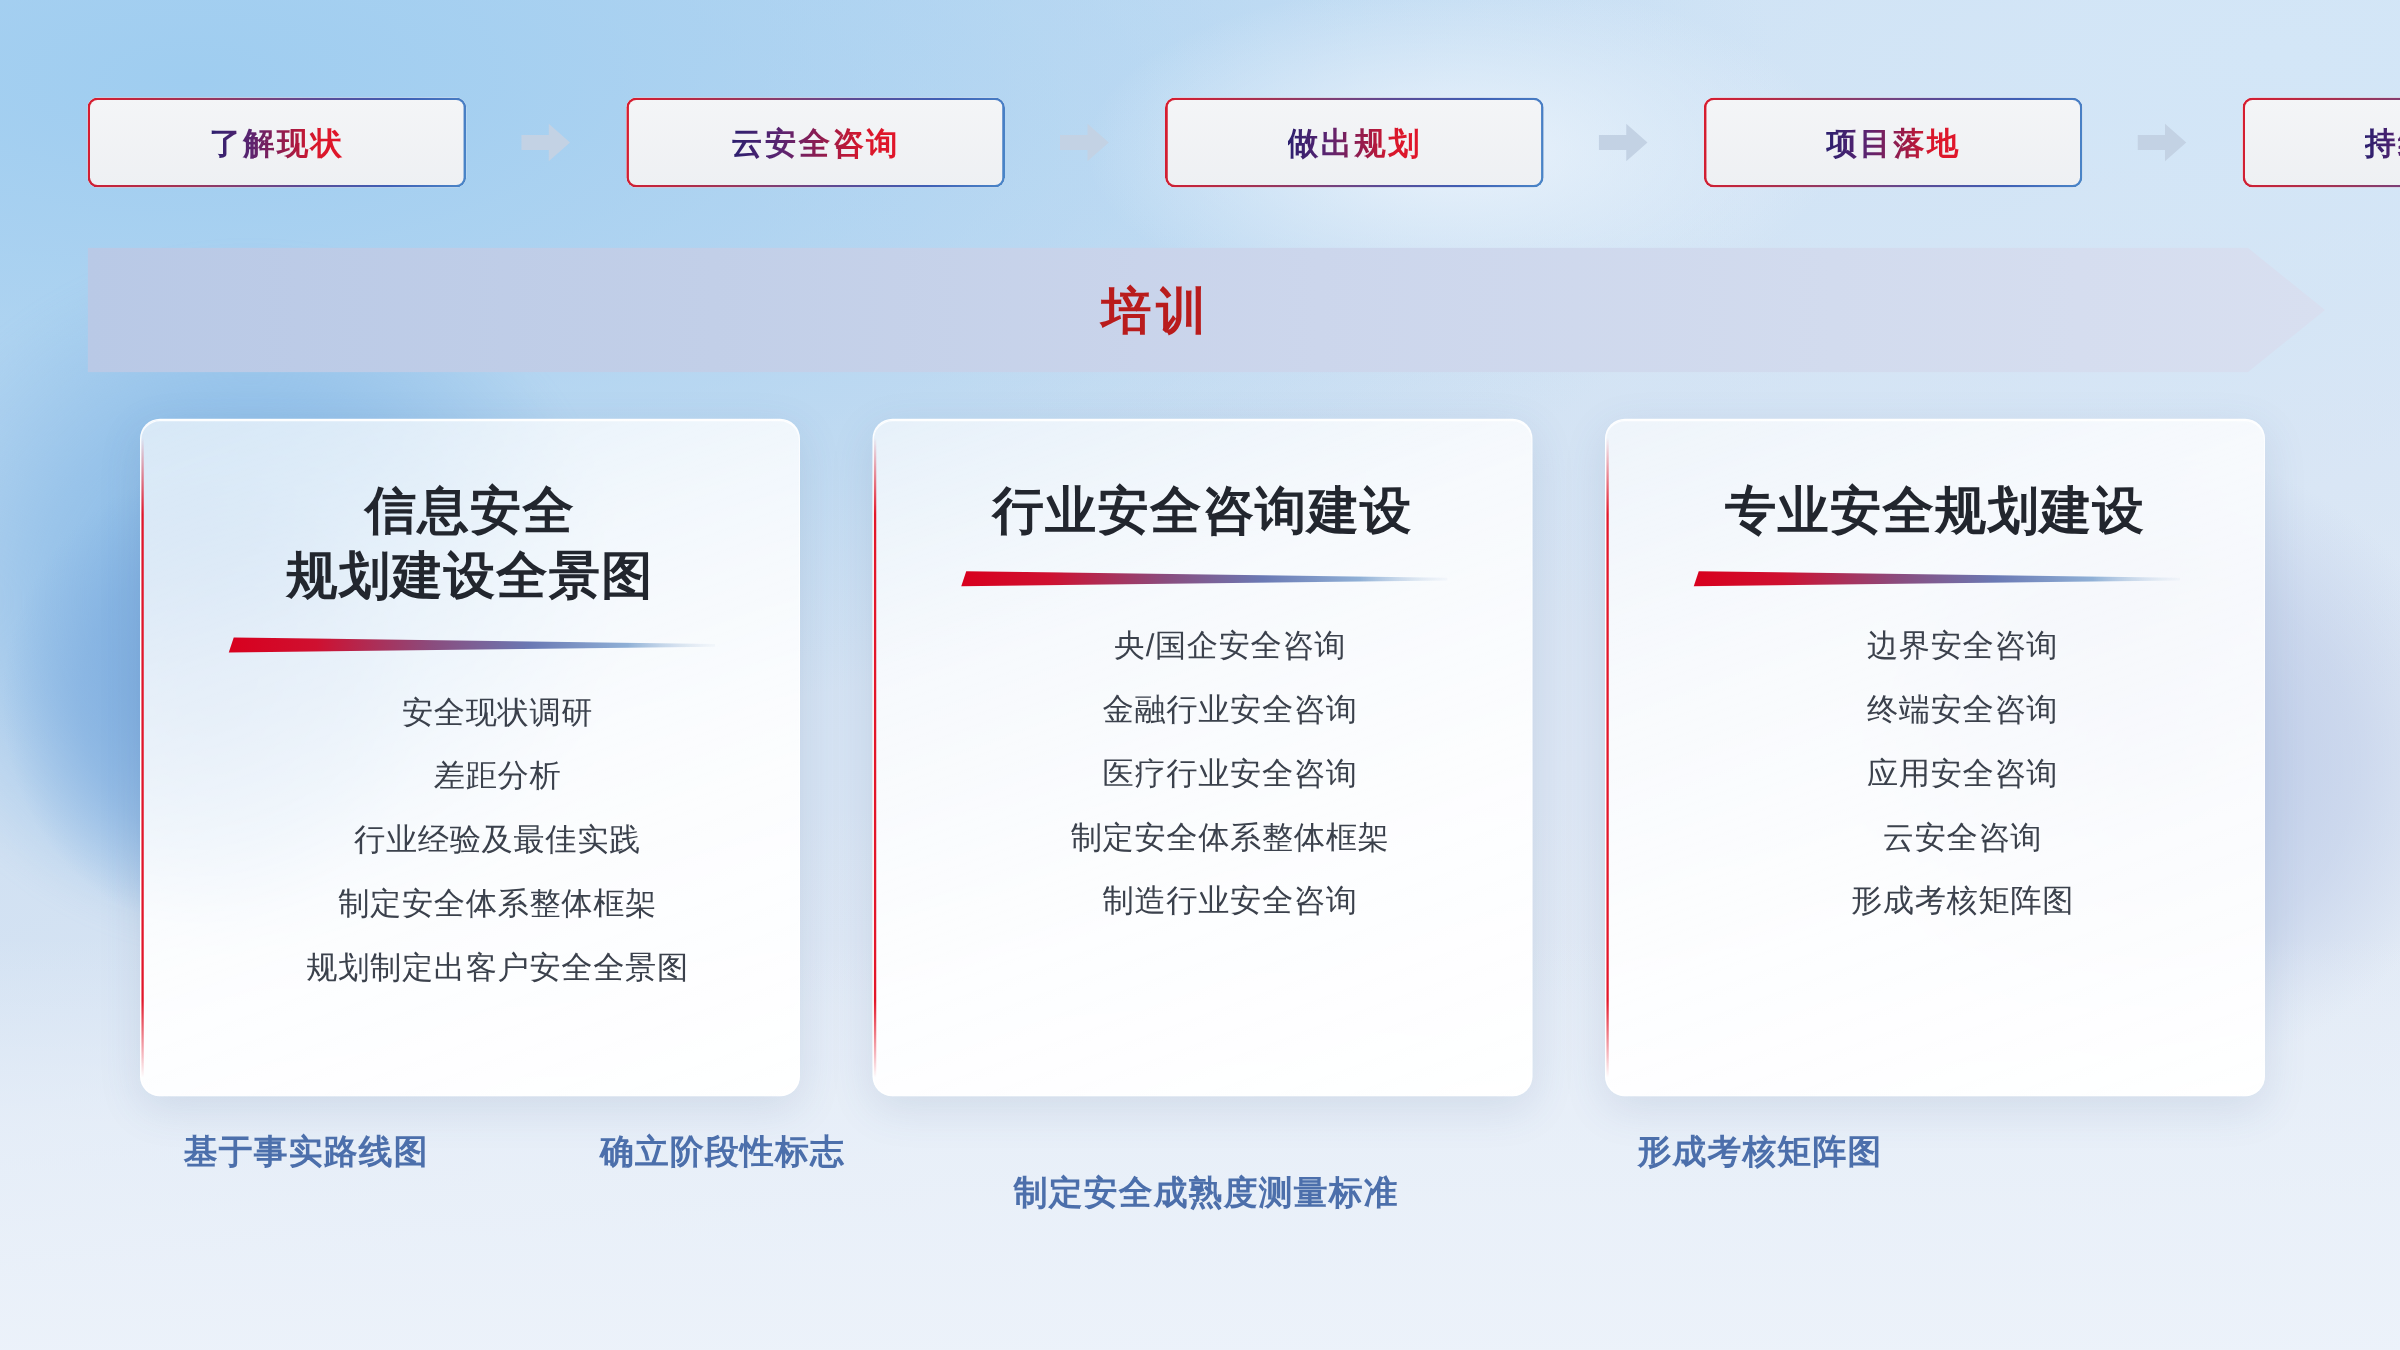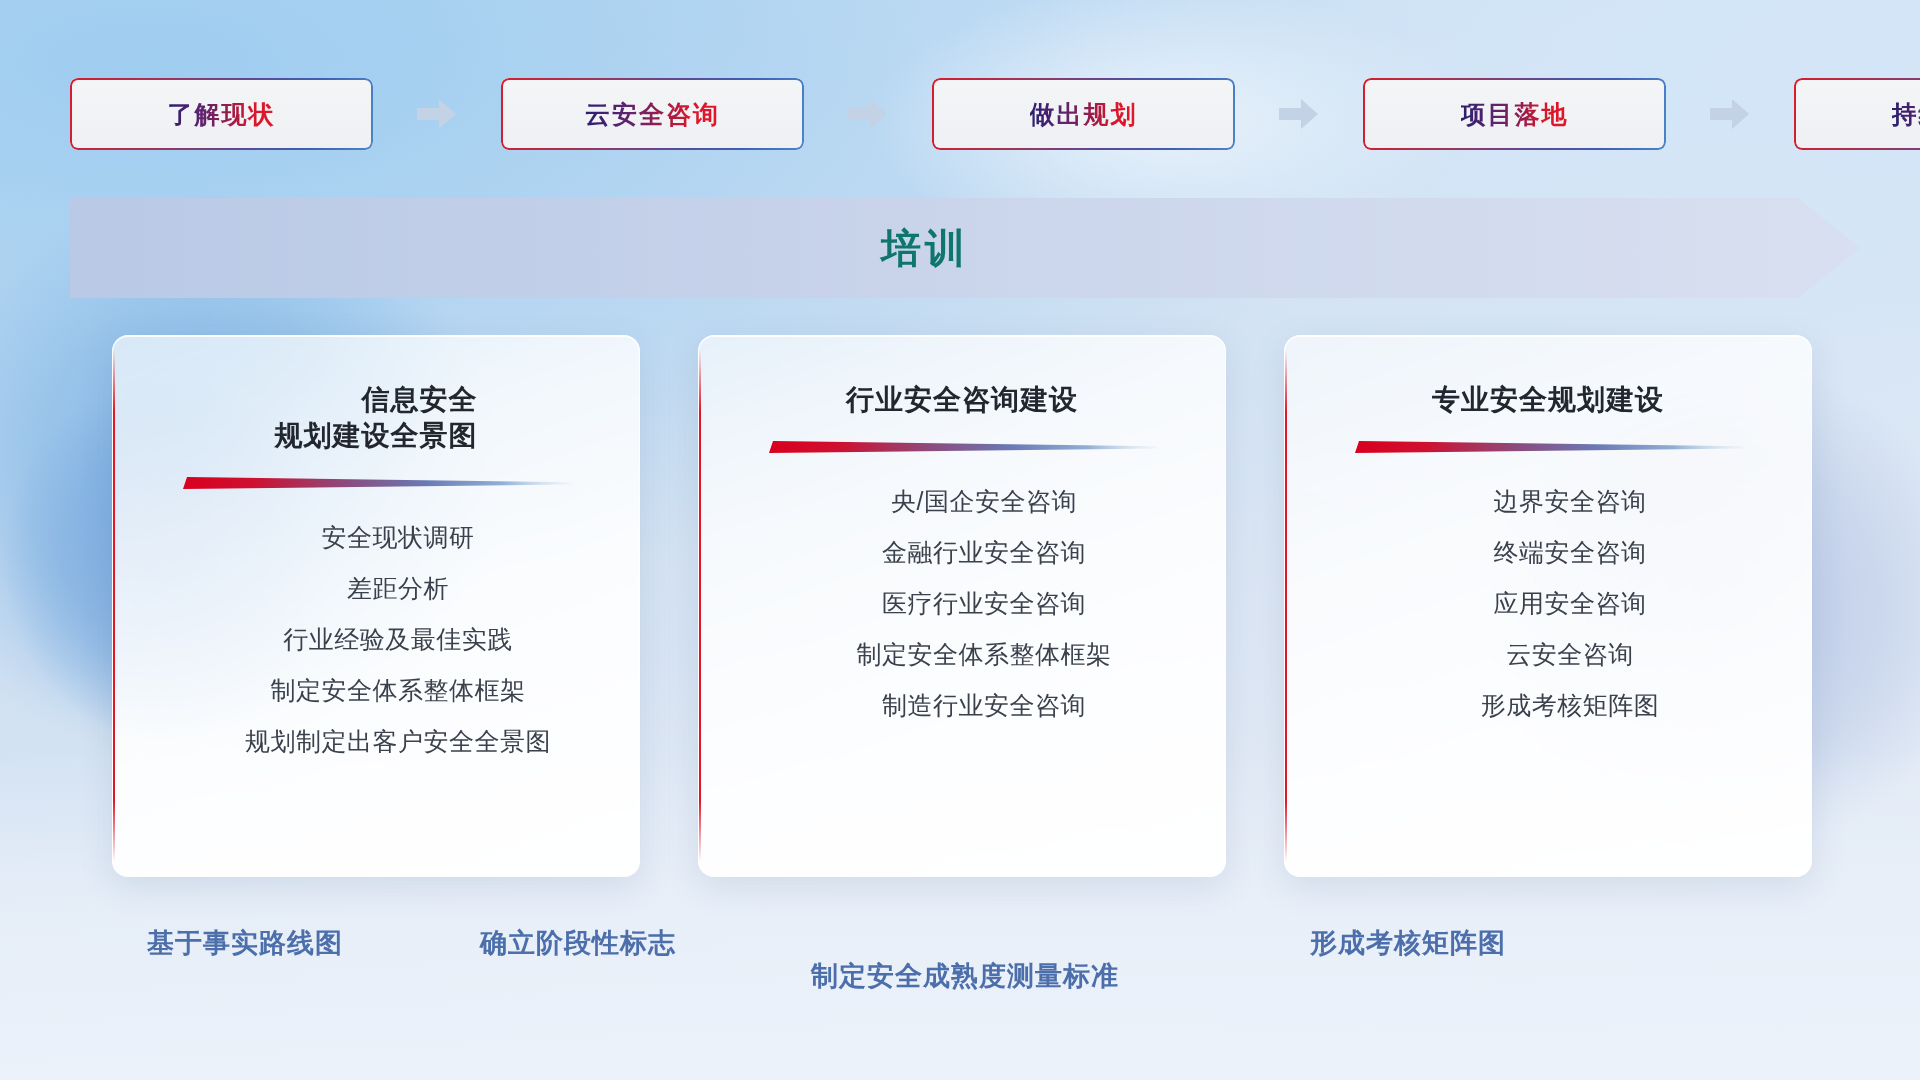--- a/index.html
+++ b/index.html
@@ -81,21 +81,21 @@
   }
   .banner-shape{
     position:absolute; inset:0;
     background:linear-gradient(90deg,#b9c9e6 0%, #c2cfe8 28%, #ccd6ec 55%, #d2dbee 78%, #d8dff0 100%);
     -webkit-clip-path:polygon(0 0, calc(100% - 62px) 0, 100% 50%, calc(100% - 62px) 100%, 0 100%);
     clip-path:polygon(0 0, calc(100% - 62px) 0, 100% 50%, calc(100% - 62px) 100%, 0 100%);
   }
   .banner-label{
     position:absolute; inset:0;
     display:flex; align-items:center; justify-content:center;
-    font-size:40px; font-weight:700; color:#0f766e; letter-spacing:4px;
+    font-size:40px; font-weight:700; color:#b91c1c; letter-spacing:4px;
     padding-right:80px;
   }
 
   
   #cards{
     position:absolute; left:112px; top:335px; width:1700px; height:542px;
     display:flex; justify-content:space-between;
   }
   .card{
     position:relative; width:528px; height:542px; border-radius:16px;
@@ -105,40 +105,40 @@
     backdrop-filter:blur(2px);
     display:flex; flex-direction:column; align-items:center;
     overflow:hidden;
   }
   .card::after{
     content:""; position:absolute; left:0; top:14px; bottom:14px; width:2px;
     background:linear-gradient(180deg, rgba(226,22,42,0) 0%, #e2162a 12%, #e2162a 88%, rgba(226,22,42,0) 100%);
     border-radius:2px;
   }
   .card-title{
-    margin-top:46px; text-align:right;
-    font-size:28px; font-weight:700; color:#22262e; line-height:1.28;
+    margin-top:46px; text-align:center;
+    font-size:41px; font-weight:700; color:#22262e; line-height:1.28;
     letter-spacing:1px; white-space:pre-line;
     padding:0 24px;
   }
   .card-divider{
     margin-top:22px; width:392px; height:14px; position:relative;
   }
   .card-divider svg{ display:block; width:100%; height:100%; }
   .card-list{
     margin-top:22px; list-style:none; text-align:center; width:100%;margin-left:44px;
   }
   .card-list li{
     font-size:25px; color:#3b414c; line-height:1; padding:13px 0;
     letter-spacing:.5px;
   }
 
   
   #bottom-labels{
-    position:absolute; left:0; top:925px; width:1920px; height:46px;padding-left:28px;
+    position:absolute; left:0; top:903px; width:1920px; height:46px;padding-left:28px;
   }
   .bottom-label{
     position:absolute; top:0;
     font-size:27px; font-weight:700; color:#4c6fab; letter-spacing:1px;
     white-space:nowrap; transform:translateX(-50%);
   }
 </style>
 </head>
 <body>
 

